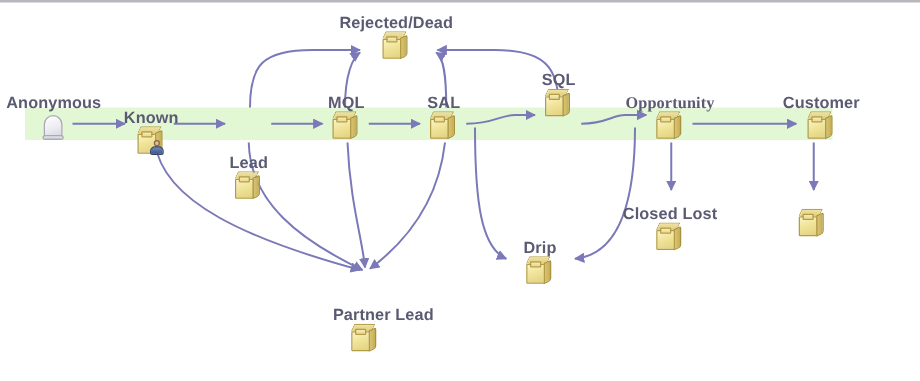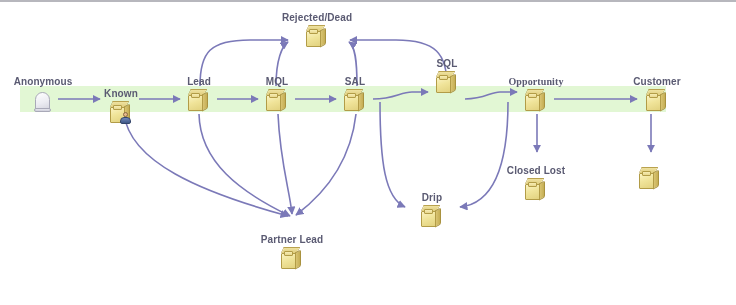--- a/index.html
+++ b/index.html
@@ -34,21 +34,21 @@
     z-index: 0;
   }
   .node {
     position: absolute;
     z-index: 3;
     text-align: center;
     width: 110px;
     margin-left: -55px;
   }
   .node .node-label {
-    font-size: 10px;
+    font-size: 13px;
     font-weight: bold;
     color: #5a5a72;
     letter-spacing: .1px;
     line-height: 11px;
     white-space: nowrap;
   }
   .node .node-icon {
     display: block;
     margin: 2px auto 0 auto;
     width: 26px;
@@ -197,21 +197,21 @@
         <span class="box-front"></span>
         <span class="box-flap"></span>
       <span class="person-badge">
         <span class="p-head"></span>
           <span class="p-body"></span>
       </span>
     </span>
   </div>
 
   <div class="node" style="left:199px; top:74px;">
-    <div class="node-label" style="color: rgb(90, 90, 114);">Lead</div>
+    <div class="node-label" style="color: rgb(90, 90, 114); margin-top: 48px;">Lead</div>
     <span class="node-icon box-icon">
       <span class="box-top"></span>
         <span class="box-side"></span>
         <span class="box-front"></span>
         <span class="box-flap"></span>
     </span>
   </div>
 
   <div class="node" style="left:355px; top:74px;">
     <div class="node-label" style="color: rgb(90, 90, 114);">SAL</div>
@@ -266,21 +266,21 @@
   <div class="node" style="left:317px; top:10px;">
     <div class="node-label" style="color: rgb(90, 90, 114);">Rejected/Dead</div>
     <span class="node-icon box-icon">
       <span class="box-top"></span>
         <span class="box-side"></span>
         <span class="box-front"></span>
         <span class="box-flap"></span>
     </span>
   </div>
 
-  <div class="node" style="left:292px; top:232px;">
+  <div class="node" style="left:292px; top:244px;text-align:right;">
     <div class="node-label" style="color: rgb(90, 90, 114);">Partner Lead</div>
     <span class="node-icon box-icon">
       <span class="box-top"></span>
         <span class="box-side"></span>
         <span class="box-front"></span>
         <span class="box-flap"></span>
     </span>
   </div>
 
   <div class="node" style="left:536px; top:163px;">

